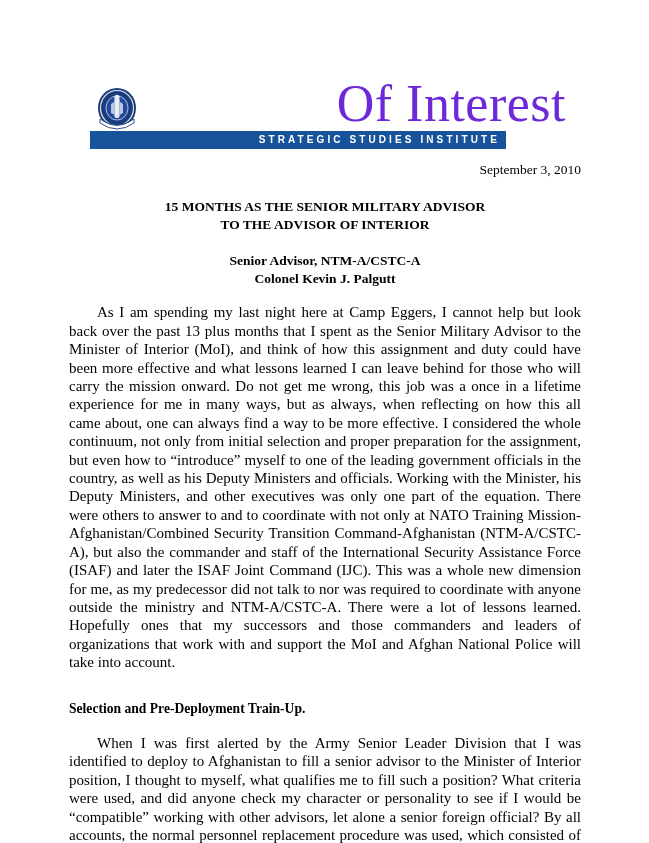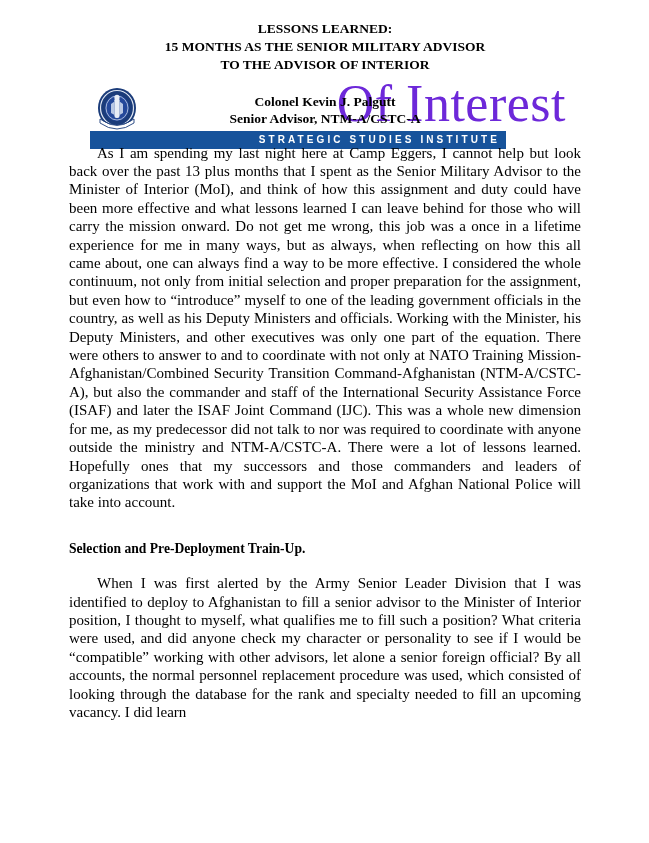--- a/index.html
+++ b/index.html
@@ -153,30 +153,30 @@
     <div class="wordmark">Of Interest</div>
 
     <div class="bluebar">
       <div class="bluebar-text">STRATEGIC STUDIES INSTITUTE</div>
     </div>
 
   </div>
 
   <div class="doc">
 
+    <div class="date">September 3, 2010</div>
 
     <div class="title">
-      <div>LESSONS LEARNED:</div>
       <div>15 MONTHS AS THE SENIOR MILITARY ADVISOR</div>
       <div>TO THE ADVISOR OF INTERIOR</div>
     </div>
 
     <div class="author">
+      <div>Senior Advisor, NTM-A/CSTC-A</div>
       <div>Colonel Kevin J. Palgutt</div>
-      <div>Senior Advisor, NTM-A/CSTC-A</div>
     </div>
 
     <p class="para">As I am spending my last night here at Camp Eggers, I cannot help but look back over the past 13 plus months that I spent as the Senior Military Advisor to the Minister of Interior (MoI), and think of how this assignment and duty could have been more effective and what lessons learned I can leave behind for those who will carry the mission onward. Do not get me wrong, this job was a once in a lifetime experience for me in many ways, but as always, when reflecting on how this all came about, one can always find a way to be more effective. I considered the whole continuum, not only from initial selection and proper preparation for the assignment, but even how to “introduce” myself to one of the leading government officials in the country, as well as his Deputy Ministers and officials. Working with the Minister, his Deputy Ministers, and other executives was only one part of the equation. There were others to answer to and to coordinate with not only at NATO Training Mission-Afghanistan/Combined Security Transition Command-Afghanistan (NTM-A/CSTC-A), but also the commander and staff of the International Security Assistance Force (ISAF) and later the ISAF Joint Command (IJC). This was a whole new dimension for me, as my predecessor did not talk to nor was required to coordinate with anyone outside the ministry and NTM-A/CSTC-A. There were a lot of lessons learned. Hopefully ones that my successors and those commanders and leaders of organizations that work with and support the MoI and Afghan National Police will take into account.</p>
 
     <div class="section-head">Selection and Pre-Deployment Train-Up.</div>
 
     <p class="para">When I was first alerted by the Army Senior Leader Division that I was identified to deploy to Afghanistan to fill a senior advisor to the Minister of Interior position, I thought to myself, what qualifies me to fill such a position? What criteria were used, and did anyone check my character or personality to see if I would be “compatible” working with other advisors, let alone a senior foreign official? By all accounts, the normal personnel replacement procedure was used, which consisted of looking through the database for the rank and specialty needed to fill an upcoming vacancy. I did learn</p>
 
   </div>
 

